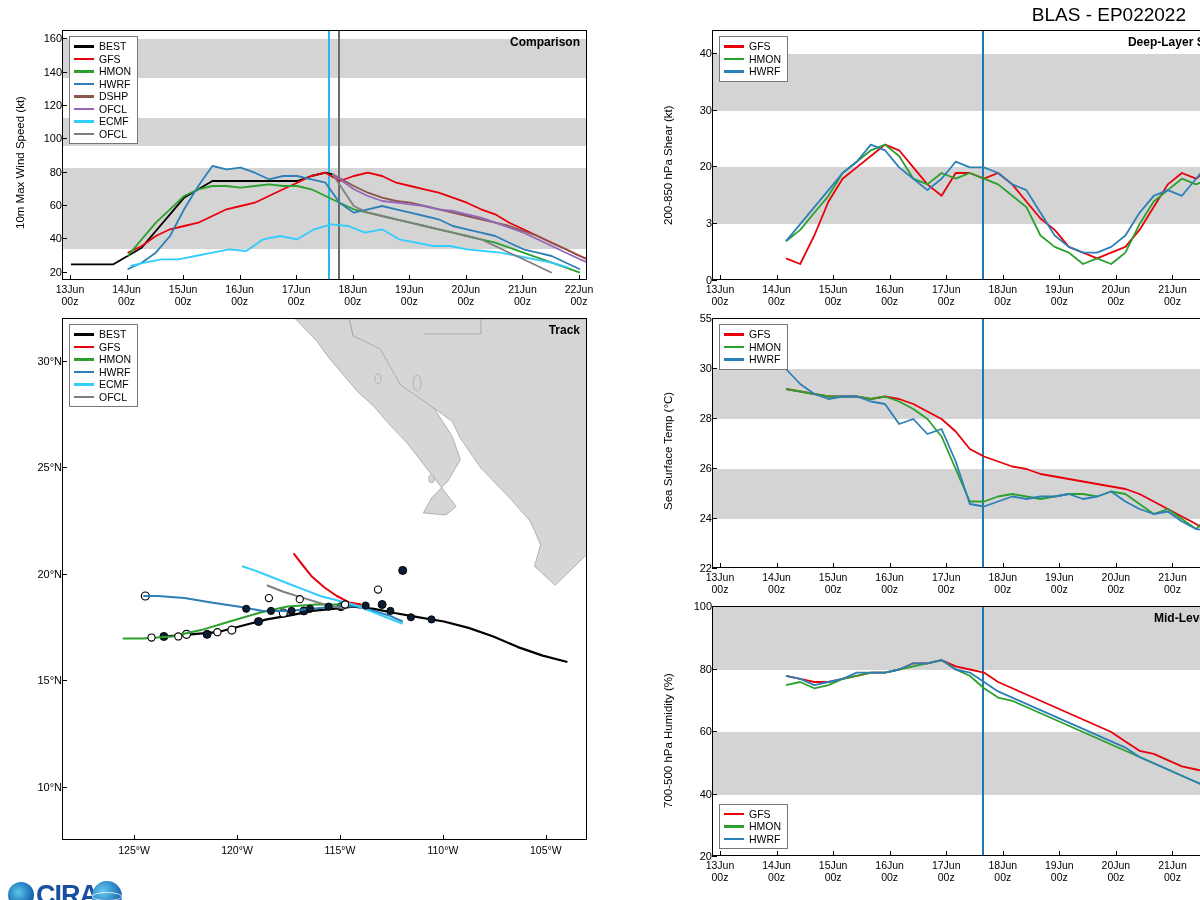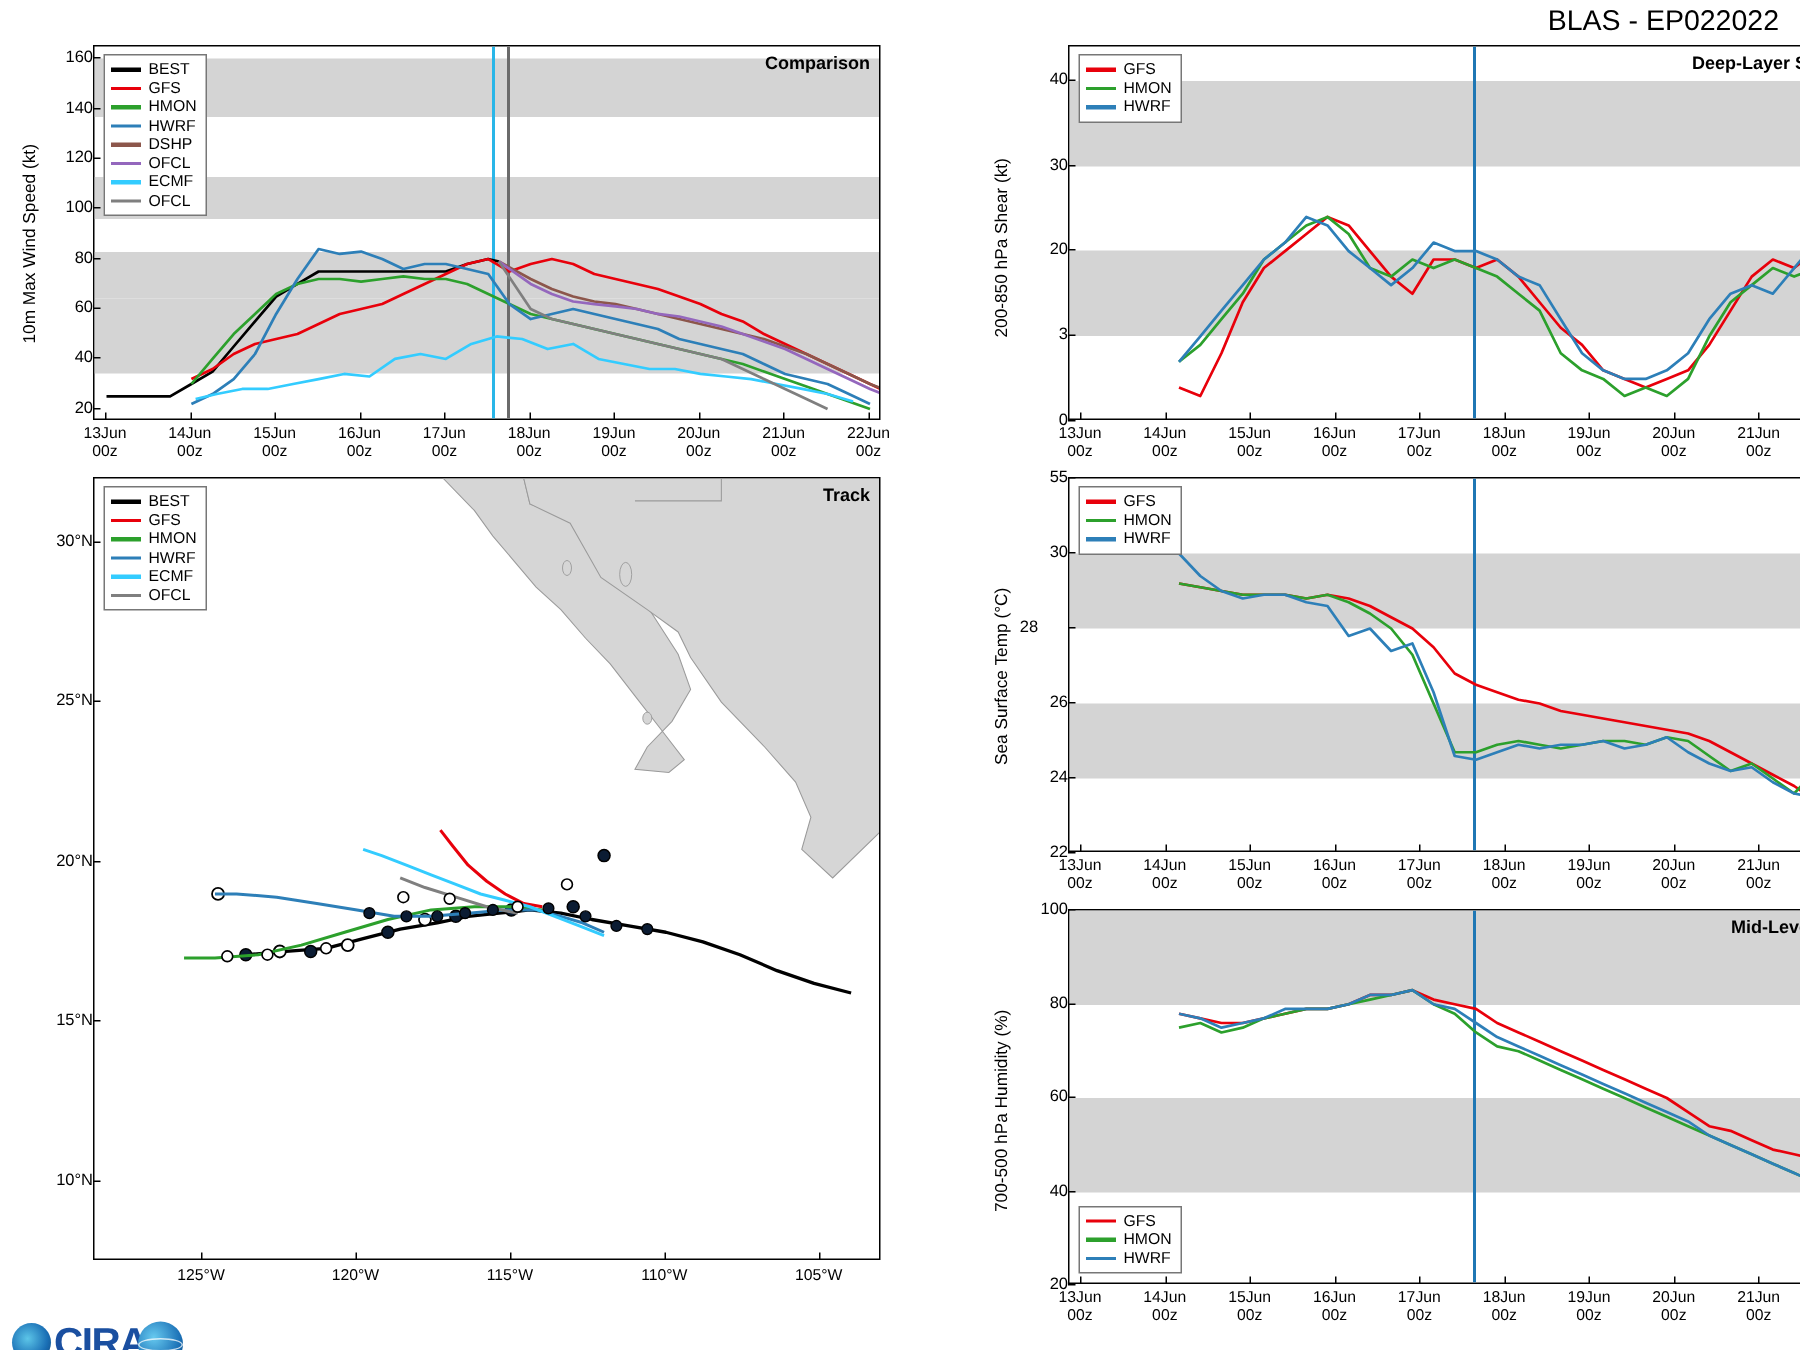--- a/index.html
+++ b/index.html
@@ -321,21 +321,21 @@
             <div class="lbl">HWRF</div>
           </div>
         </div>
       </div>
       <div class="ytick" style="top: 250px; left: 0px; width: 52px;">22</div>
       <div class="ytickmark" style="left: 52px; top: 250px;"></div>
       <div class="ytick" style="top: 200px; left: 0px; width: 52px;">24</div>
       <div class="ytickmark" style="left: 52px; top: 200px;"></div>
       <div class="ytick" style="top: 150px; left: 0px; width: 52px;">26</div>
       <div class="ytickmark" style="left: 52px; top: 150px;"></div>
-      <div class="ytick" style="top: 100px; left: 0px; width: 52px; text-align: center;">28</div>
+      <div class="ytick" style="top: 100px; left: 0px; width: 52px;">28</div>
       <div class="ytickmark" style="left: 52px; top: 100px;"></div>
       <div class="ytick" style="top: 50px; left: 0px; width: 52px;">30</div>
       <div class="ytickmark" style="left: 52px; top: 50px;"></div>
       <div class="ytick" style="top: 0px; left: 0px; width: 52px;">55</div>
       <div class="ytickmark" style="left: 52px; top: 0px;"></div>
       <div class="ylabel" style="left: 2px; top: 192.2px;">Sea Surface Temp (°C)</div>
       <div class="xtickmark" style="left: 60px; top: 245px;"></div>
       <div class="xtick" style="left: 38px; top: 254px; width: 44px;">
         <div>13Jun</div>
         <div>00z</div>

